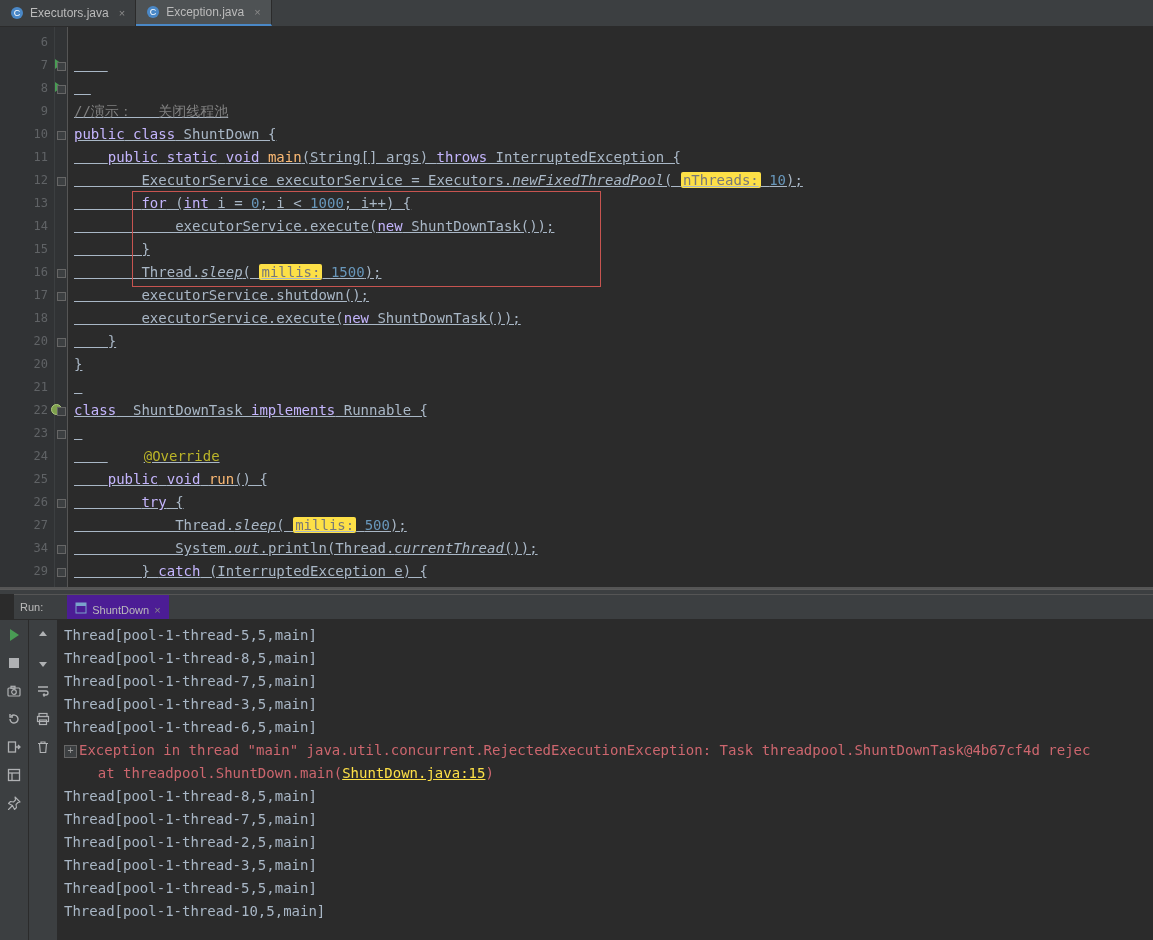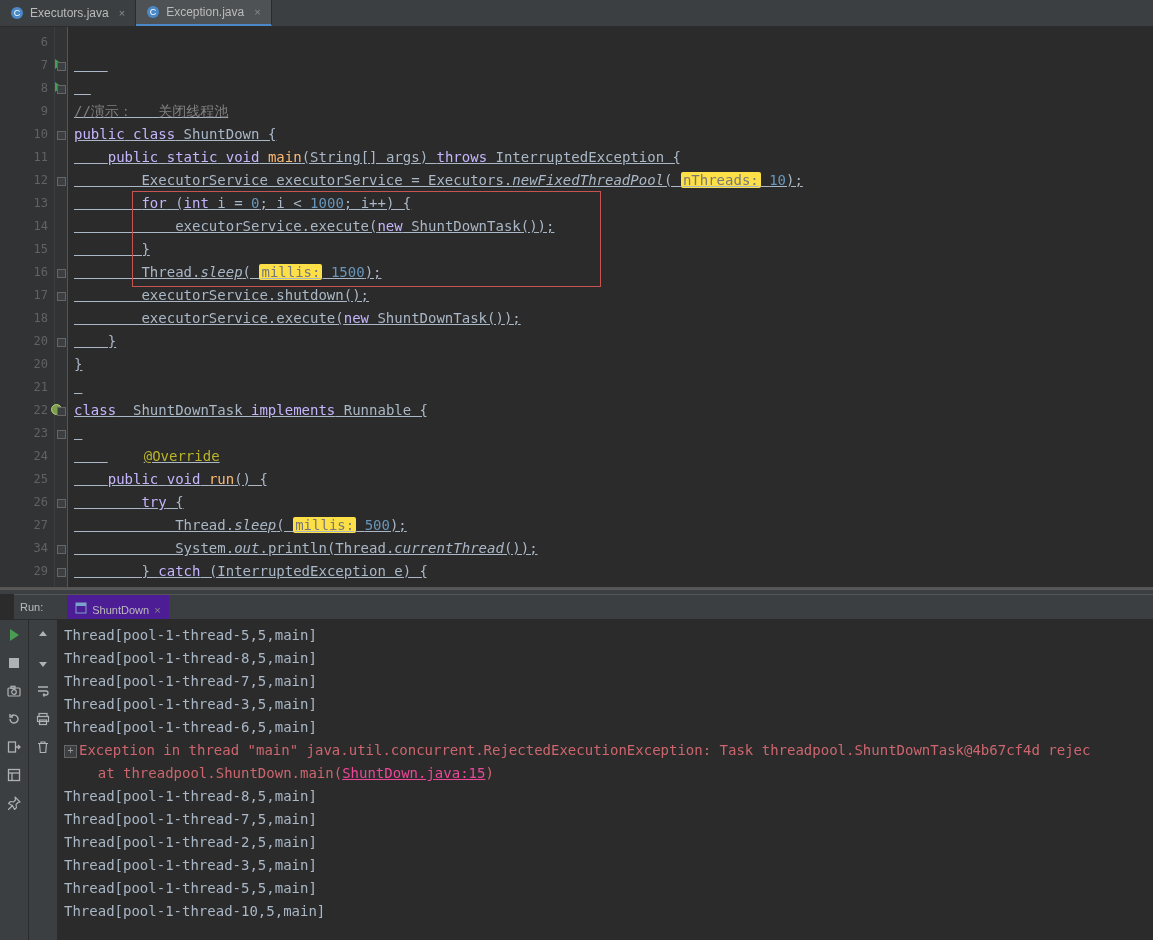--- a/index.html
+++ b/index.html
@@ -175,21 +175,21 @@
   .stop-sq { width:10px;height:10px;background:#afb1b3; }
   .console {
     flex: 1;
     padding: 4px 0 4px 6px;
     font-size: 14px;
     line-height: 23px;
     white-space: pre;
     overflow: hidden;
   }
   .console .err { color: #cc666e; }
-  .console .link { color: #ec4899; text-decoration: underline; }
+  .console .link { color: #fde047; text-decoration: underline; }
   .expand-plus {
     display:inline-block;
     width:11px;height:11px;
     border:1px solid #666; background:#3c3f41;
     color:#999; font-size:10px; line-height:9px; text-align:center;
     margin-right:2px; vertical-align:1px;
   }
   .divider {
     height: 4px;
     background: #3c3f41;

